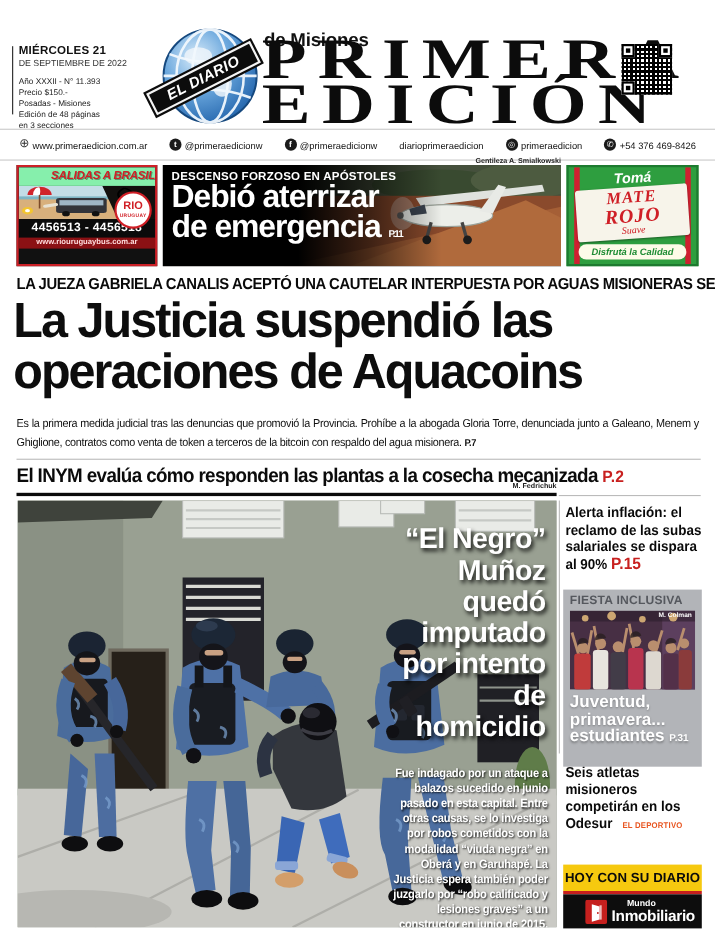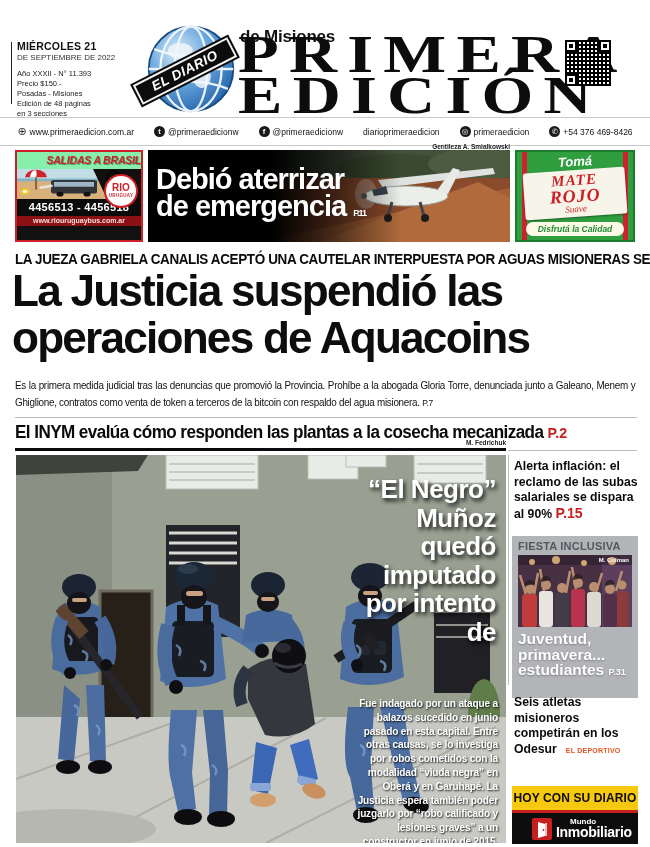--- a/index.html
+++ b/index.html
@@ -89,21 +89,21 @@
   .deck { left:15px; top:377px; width:660px; font-size:10.5px; line-height:16.5px; letter-spacing:-.3px;
           text-align:justify; color:#111; transform:scaleX(.94); transform-origin:left top; }
   .rule-thin { left:15px; top:417px; width:622px; height:1px; background:#bbb; }
   .inym { left:15px; top:422px; font-weight:800; font-size:18px; letter-spacing:-.6px; white-space:nowrap;
           transform:scaleX(.95); transform-origin:left top; color:#0b0b0b; }
   .rule-heavy { left:15px; top:448px; width:491px; height:3px; background:#0a0a0a; }
   .rule-side  { left:508px; top:450px; width:129px; height:1px; background:#bbb; }
   .photo-credit { left:380px; top:439px; width:126px; text-align:right; font-size:6.5px; font-weight:800; color:#222; }
 
   .pref { color:#c8201f; font-weight:700; font-size:15px; letter-spacing:0;margin-top:24px; }
-  .pref-dark { color:#111; font-weight:400; font-size:9px;margin-top:25px; }
+  .pref-dark { color:#111; font-weight:700; font-size:9px;margin-top:25px; }
   .pref-white { color:#fff; font-weight:800; font-size:9px; }
 
   
   .photo { left:16px; top:455px; width:490px; height:388px; overflow:hidden; background:#9aa094; }
   .photo > svg { position:absolute; inset:0; width:100%; height:100%; }
   .ph-head { position:absolute; right:10px; top:20px; text-align:right; color:#fff; font-weight:800;
              font-size:26px; line-height:28.5px; letter-spacing:-.5px;
              text-shadow:2px 3px 4px rgba(0,0,0,.85); }
   .ph-body { position:absolute; right:8px; top:242px; width:158px; text-align:right; color:#fff;
              font-weight:700; font-size:11px; line-height:13.8px; letter-spacing:-.2px;
@@ -257,20 +257,21 @@
         <polygon points="224,40 238,36 240,44 226,46" fill="#3c4450"></polygon>
         <line x1="244" y1="52" x2="240" y2="66" stroke="#444" stroke-width="3"></line>
         <line x1="272" y1="52" x2="276" y2="66" stroke="#444" stroke-width="3"></line>
         <circle cx="240" cy="68" r="4" fill="#1c1c1c"></circle>
         <circle cx="277" cy="68" r="4" fill="#1c1c1c"></circle>
         <circle cx="216" cy="46" r="3" fill="#555"></circle>
       </g>
       <ellipse cx="150" cy="60" rx="26" ry="6" fill="#6b3a22" opacity=".6"></ellipse>
     </svg>
     <div class="promo-fade"></div>
+    <div class="promo-kicker">DESCENSO FORZOSO EN APÓSTOLES</div>
     <div class="promo-h">
       <div>Debió aterrizar</div>
       <div><span>de emergencia</span>
         <span class="pref-white">P.11</span></div>
     </div>
   </div>
   <div class="abs promo-credit">Gentileza A. Smialkowski</div>
 
   <div class="abs ad-mate">
     <div class="mate-rib" style="left:5px"></div>
@@ -438,20 +439,21 @@
       </g>
     </svg>
 
     <div class="ph-head">
       <div>“El Negro”</div>
       <div>Muñoz</div>
       <div>quedó</div>
       <div>imputado</div>
       <div>por intento</div>
       <div>de</div>
+      <div>homicidio</div>
     </div>
     <div class="ph-body">
       <span>Fue indagado por un ataque a balazos sucedido en junio pasado en esta capital. Entre otras causas, se lo investiga por robos cometidos con la modalidad “viuda negra” en Oberá y en Garuhapé. La Justicia espera también poder juzgarlo por “robo calificado y lesiones graves” a un constructor en junio de 2015.</span>
       
     </div>
   </div>
 
   <div class="abs vdiv"></div>
 
   <div class="abs sb-text sb-inflation">

